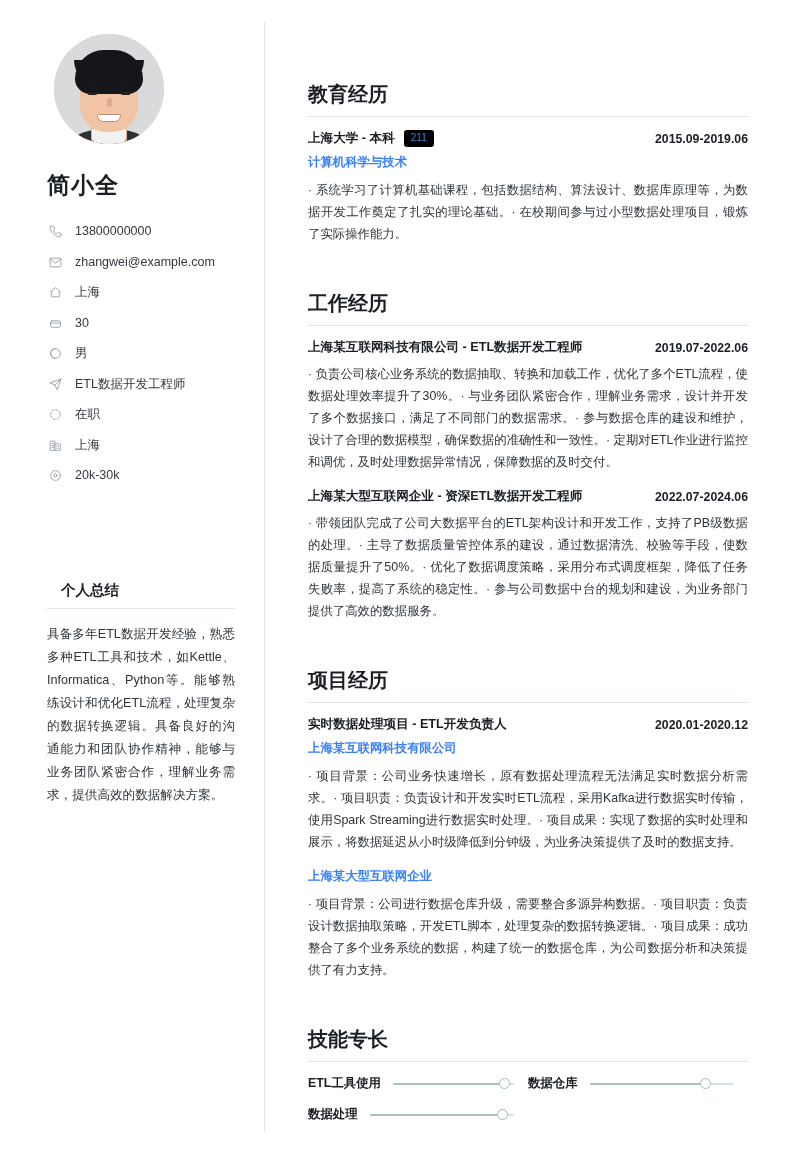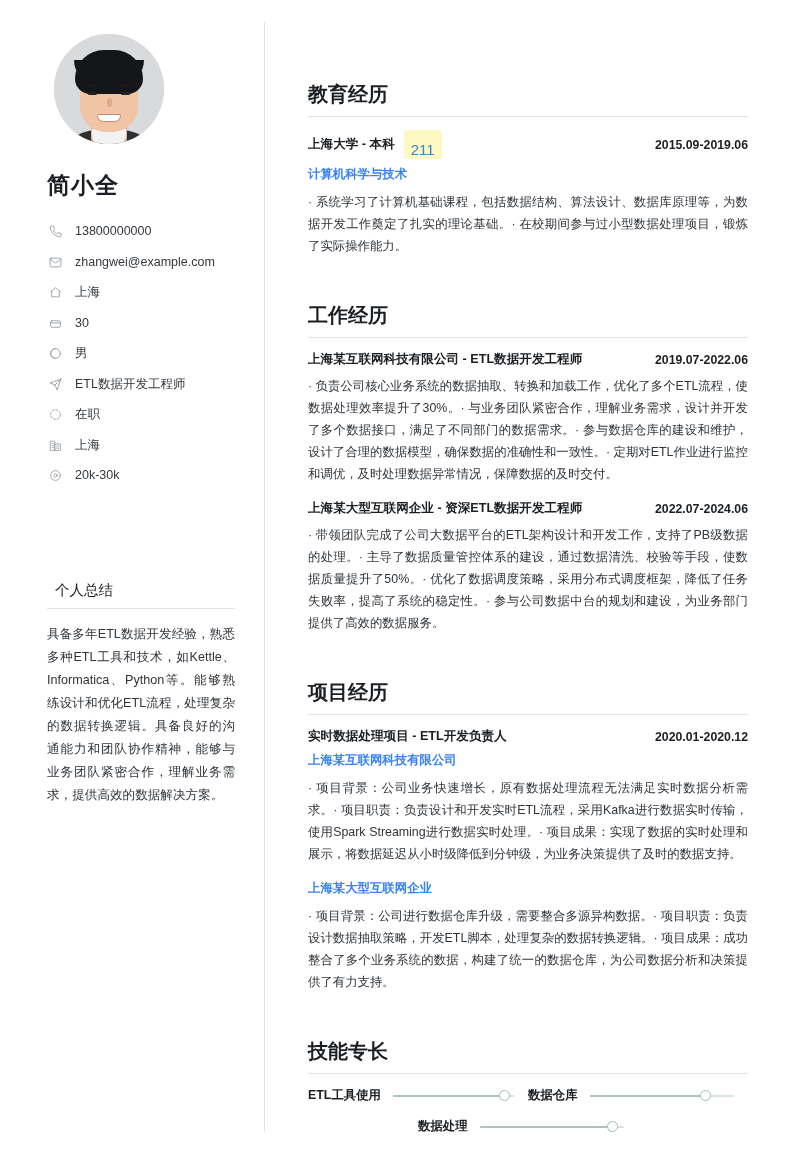--- a/index.html
+++ b/index.html
@@ -95,24 +95,24 @@
   .contact-txt {
     font-size: 12.5px;
     color: #33383d;
     line-height: 16px;
     white-space: nowrap;
   }
 
   .side-sec { margin-top: 98px; }
   .side-sec-title {
     font-size: 14.5px;
-    font-weight: normal;
+    font-weight: bold;
     color: #1b1f23;
     padding-bottom: 8px;
-    margin-left: 10px;
+    margin-left: 16px;
   }
   .side-sec-rule {
     height: 1px;
     background: #e0e5e6;
     margin: 0 0 14px 2px;
   }
   .summary-text {
     font-size: 12.6px;
     line-height: 23px;
     color: #2f3439;
@@ -153,25 +153,25 @@
     min-width: 0;
   }
   .entry-title {
     font-size: 12.6px;
     font-weight: bold;
     color: #1b1f23;
     white-space: nowrap;
   }
   .tag-211 {
     display: inline-block;
-    font-size: 15px;
+    font-size: 10px;
     color: #3d85c6;
-    background: #fef9c3;
+    background: #000000;
     border-radius: 3px;
-    padding: 14px 7px 3px;
+    padding: 2px 7px 3px;
     line-height: 12px;
   }
   .entry-date {
     font-size: 12.3px;
     font-weight: bold;
     color: #1b1f23;
     white-space: nowrap;
     margin-left: 12px;
   }
   .entry-sub {
@@ -185,21 +185,20 @@
     line-height: 22px;
     color: #2f3439;
     text-align: justify;
   }
 
   
   .skill-grid {
     display: flex;
     flex-wrap: wrap;
     margin-top: 2px;
-    justify-content: center;
   }
   .skill-item {
     width: 50%;
     display: flex;
     align-items: center;
     margin-bottom: 14px;
     padding-right: 14px;
   }
   .skill-name {
     font-size: 12.4px;

